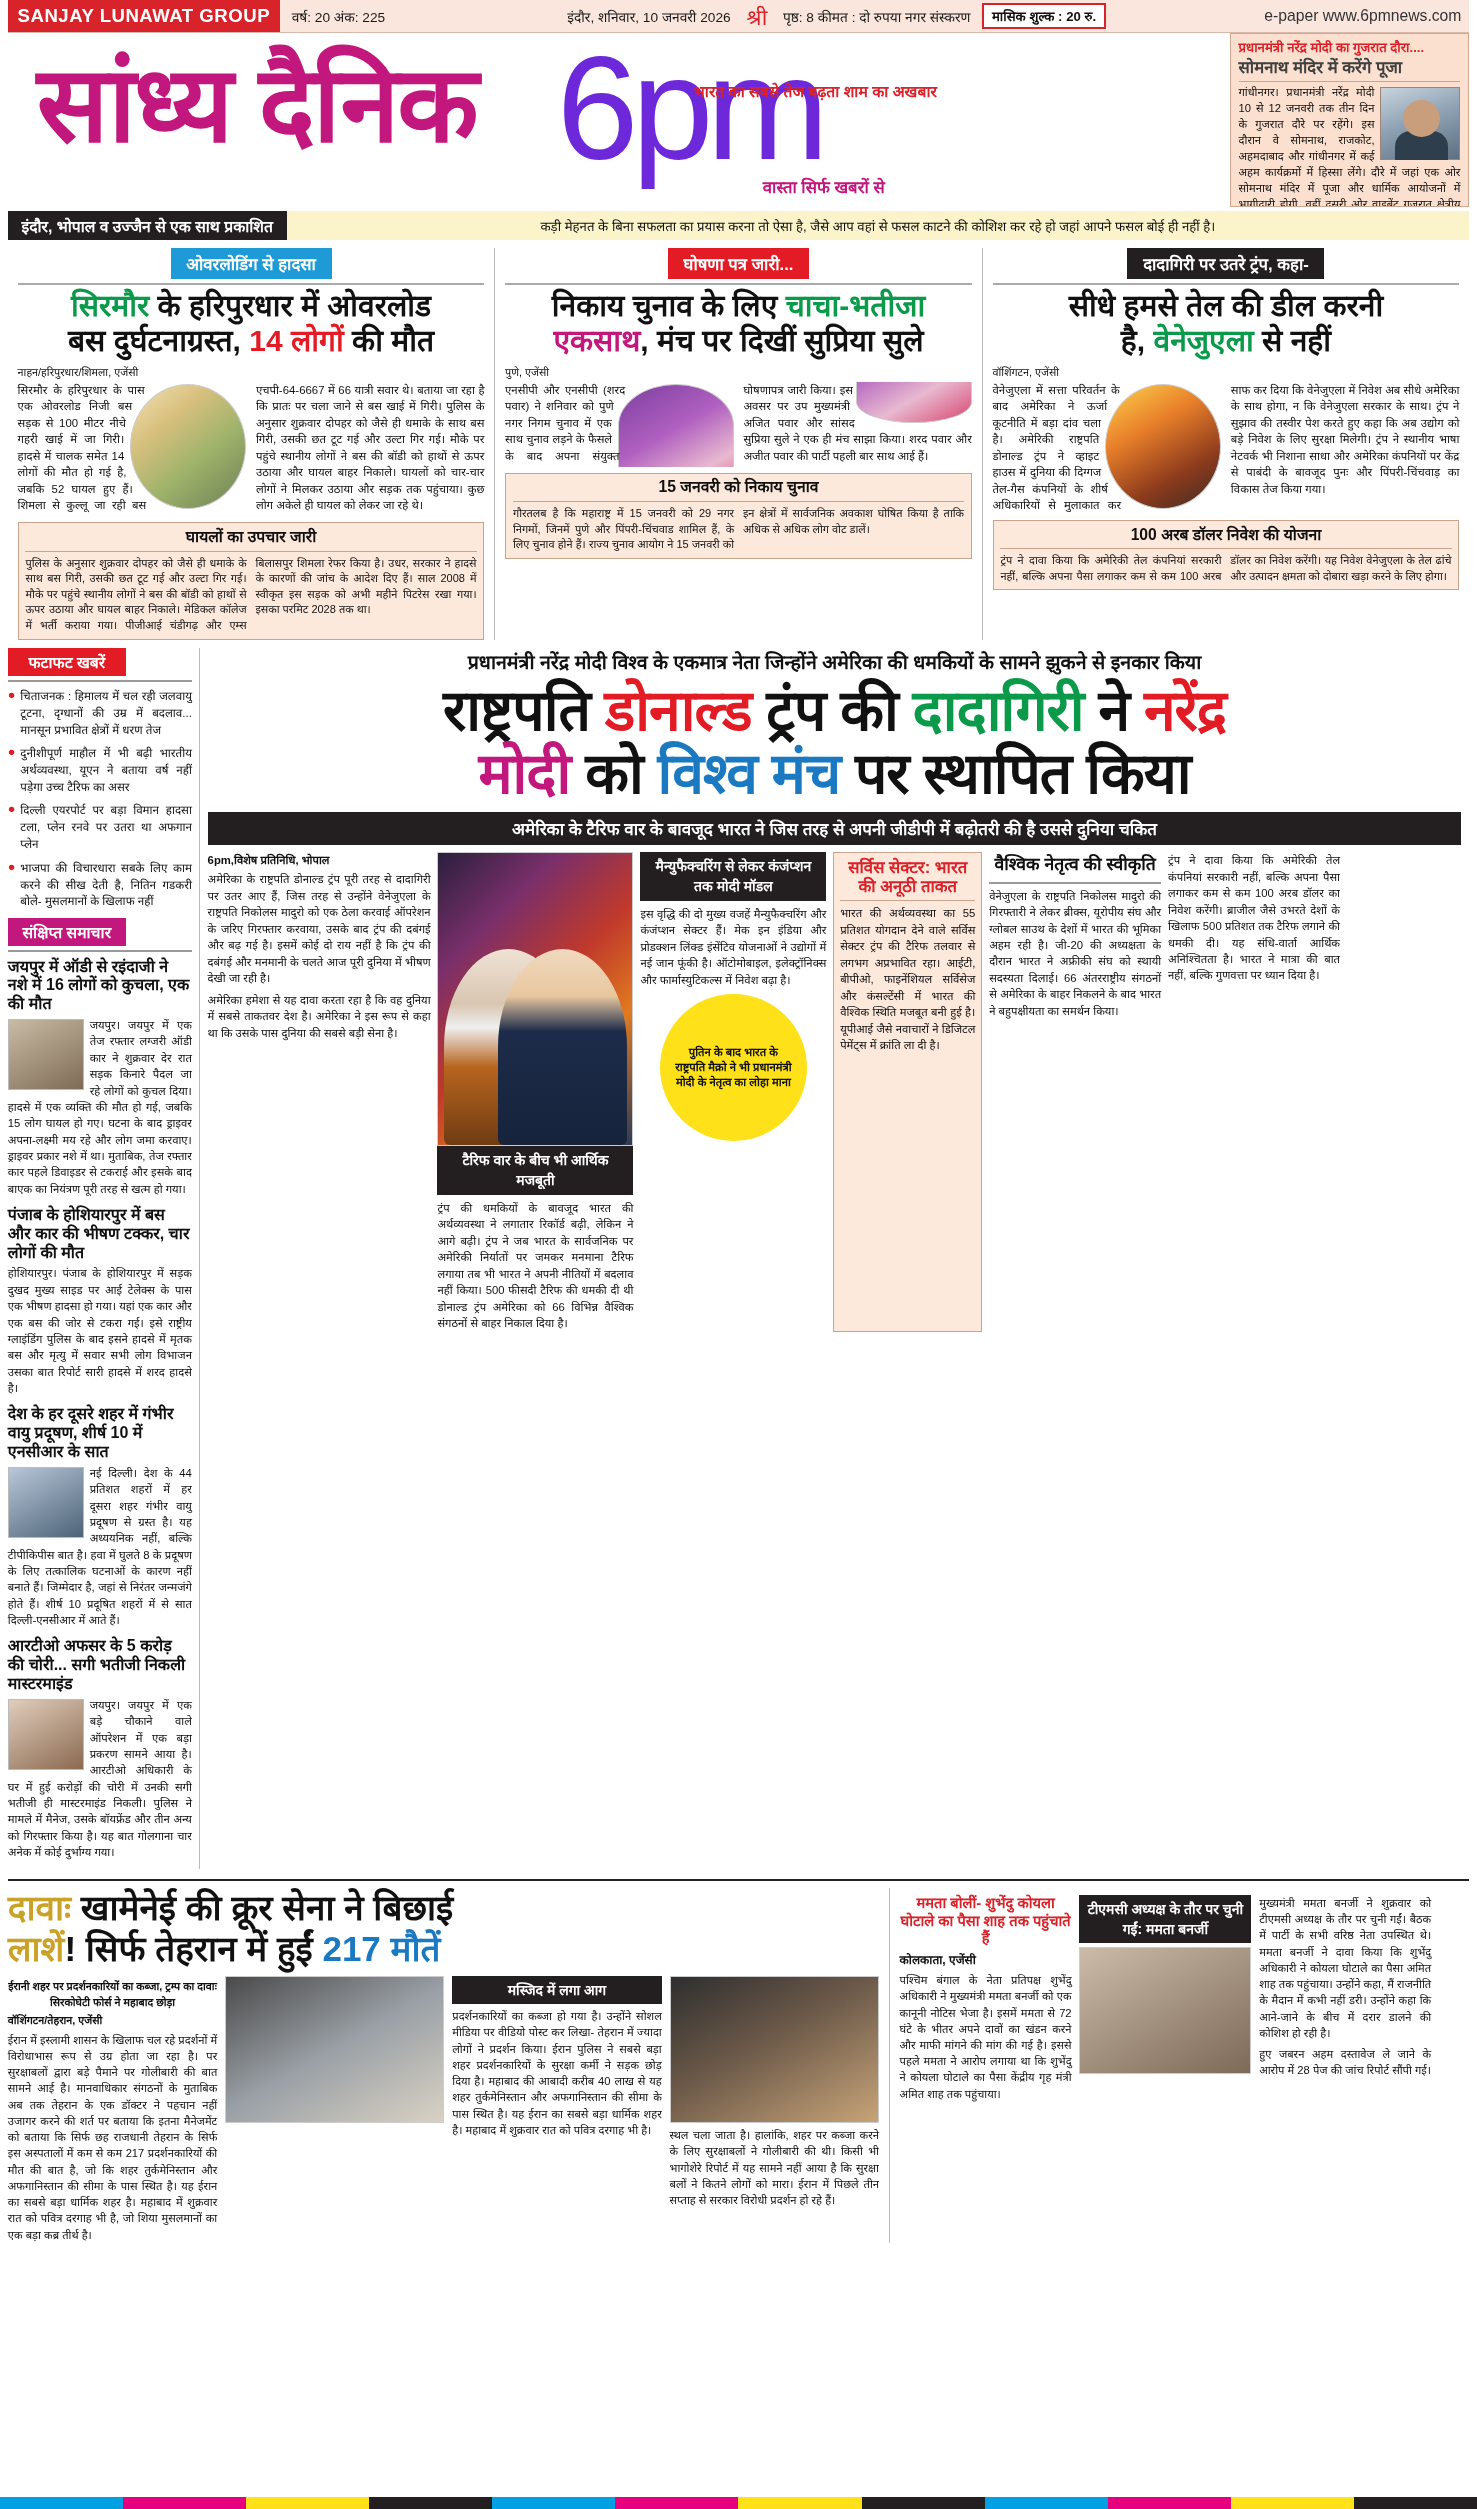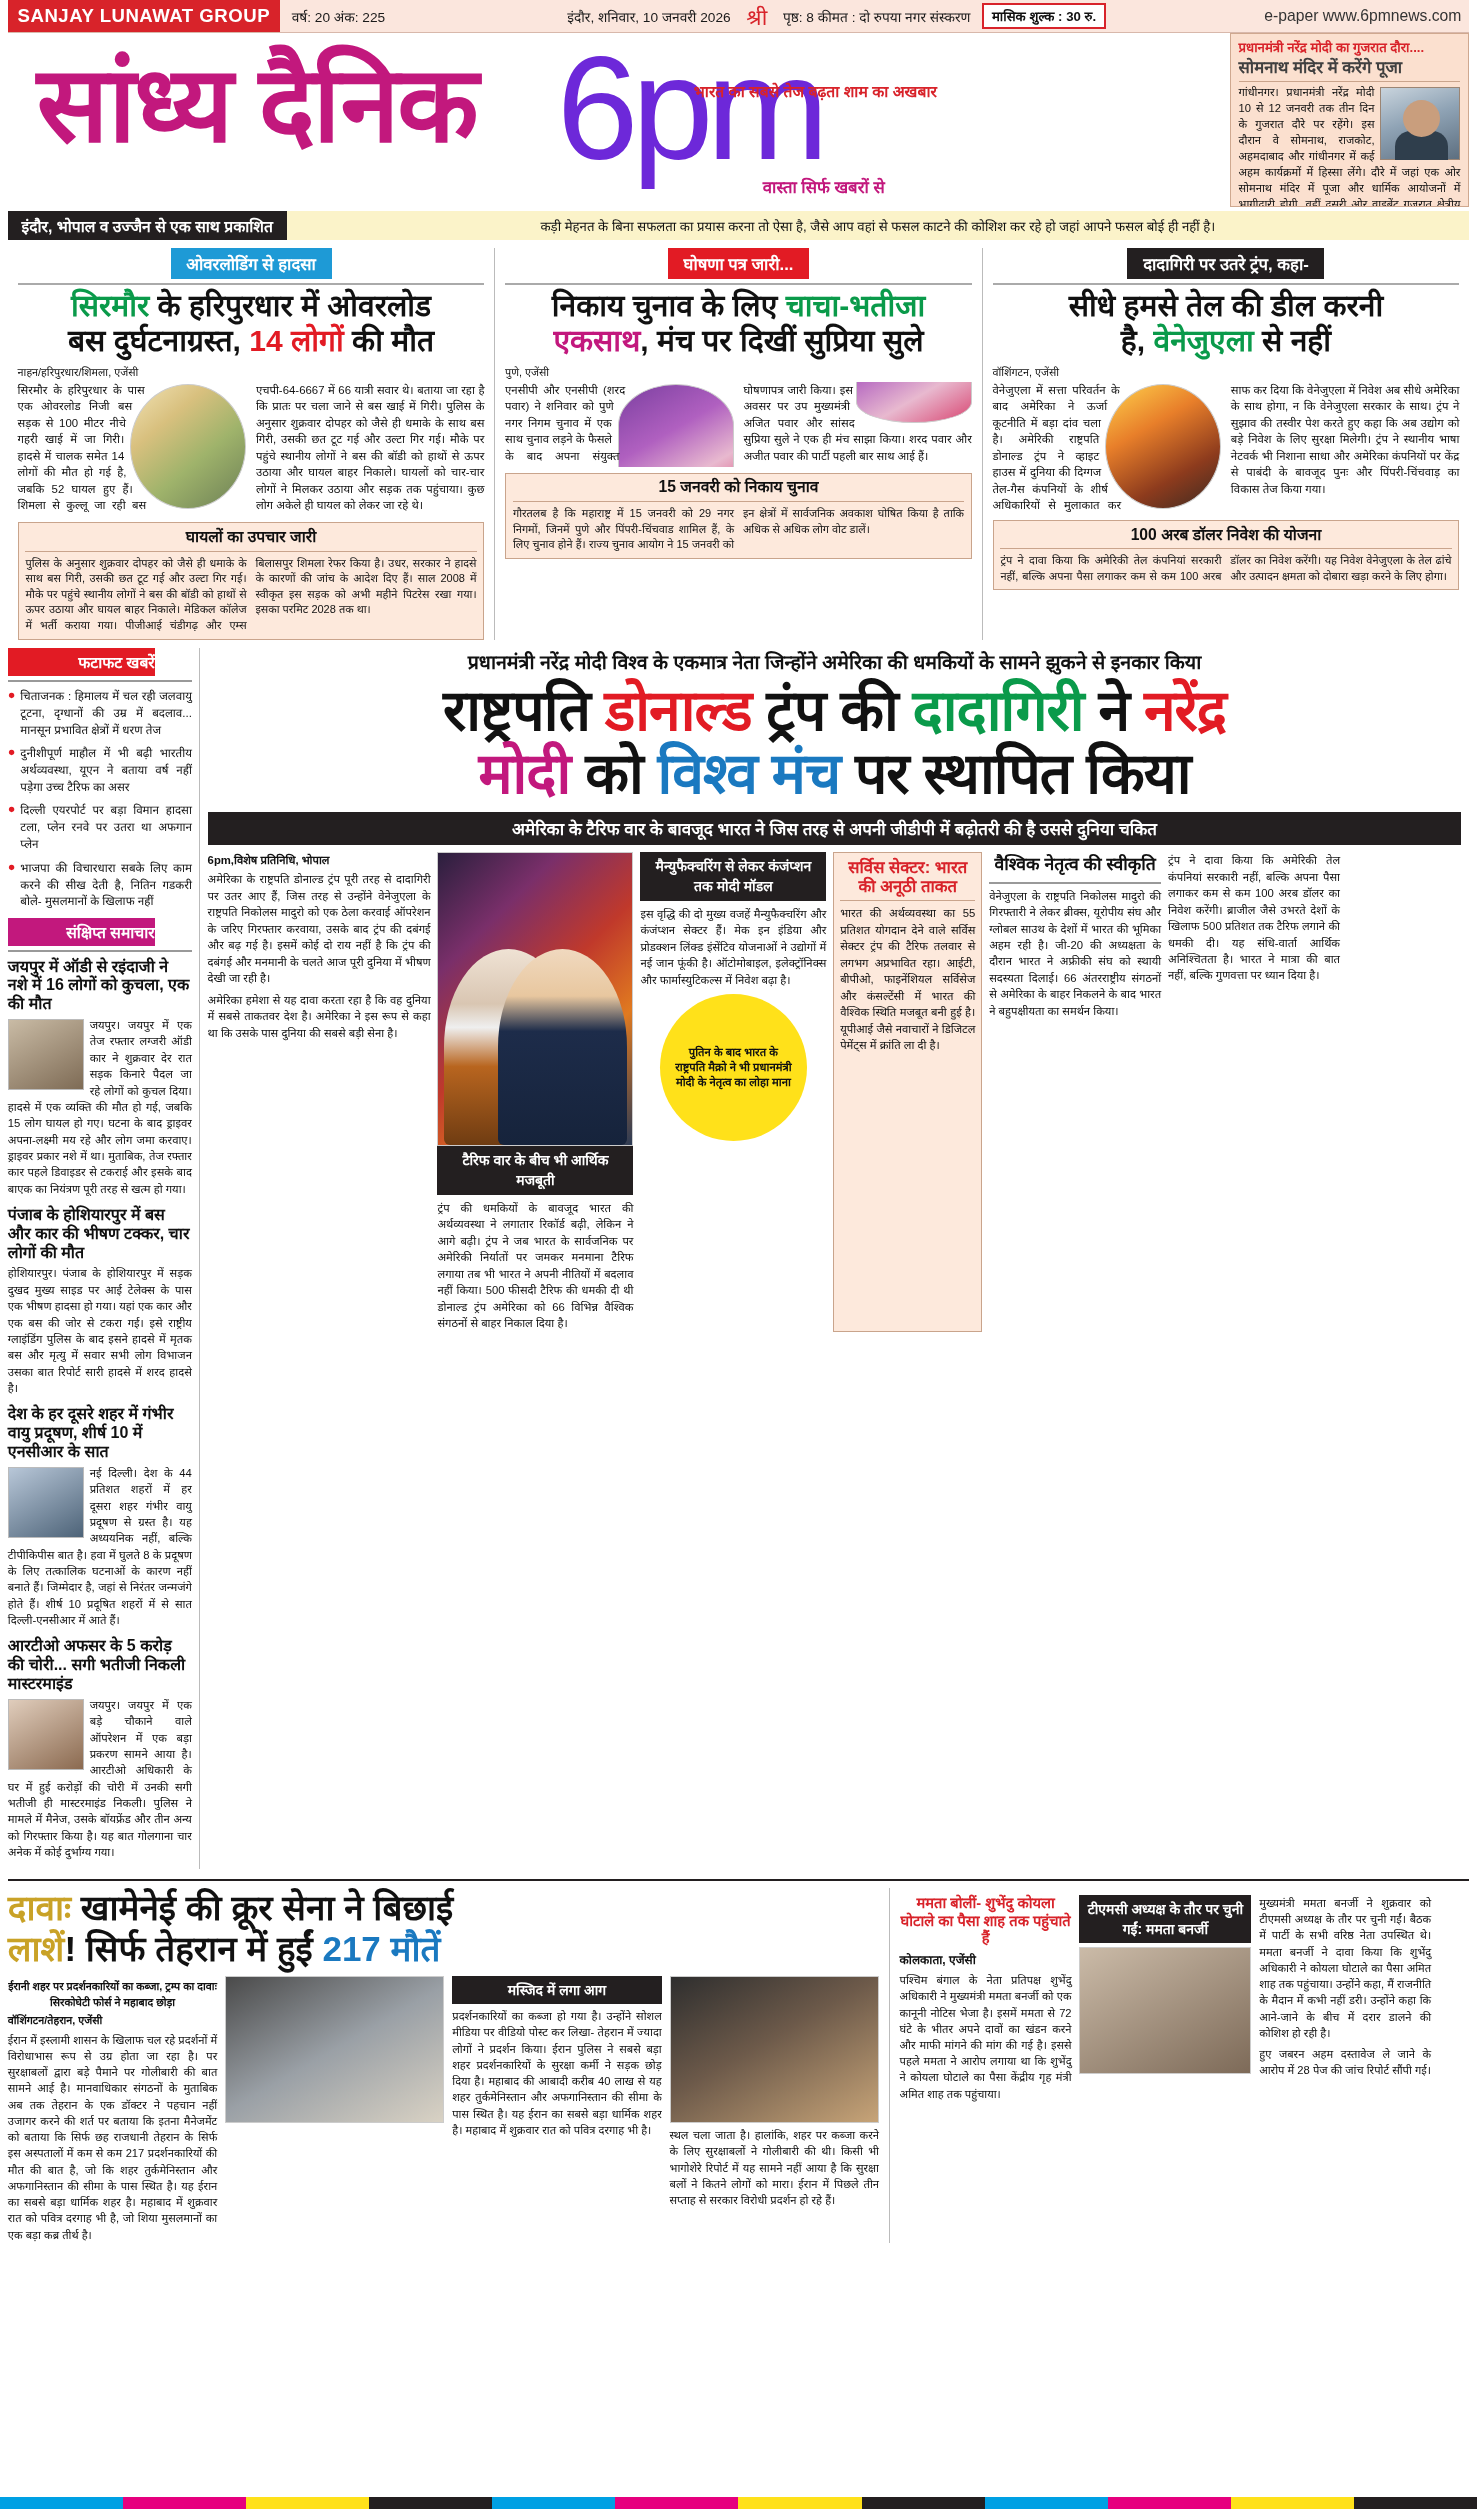--- a/index.html
+++ b/index.html
@@ -65,21 +65,21 @@
 
   
   .subbox { border:1px solid #c9a48c; background:#fde9dc; margin-top:5.9px; padding:4.9px 6.9px; }
   .subbox h4 { text-align:center; font-size:15.7px; color:#111; font-weight:bold; line-height:1.2; border-bottom:1px solid #c9a48c; padding-bottom:3.9px; margin-bottom:3.9px; }
   .subbox .cols { column-count:2; column-gap:8.8px; font-size:11px; line-height:1.42; text-align:justify; }
   .subbox.center h4 { color:#111; }
 
   
   .mainwrap { display:flex; margin-top:8.8px; }
   .leftrail { width:192px; padding-right:6.9px; border-right:1px solid #bbb; }
-  .rail-tab { background:#e21b24; color:#fff; font-weight:bold; font-size:15.7px; text-align:right; padding:2.9px 0; width:147px; }
+  .rail-tab { background:#e21b24; color:#fff; font-weight:bold; font-size:15.7px; text-align:center; padding:2.9px 0; width:118px; }
   .rail-tab.magenta { background:#c2187d; }
   .rail-hr { border-top:2px solid #999; margin:3.9px 0 5.9px; }
   .bullet { display:flex; gap:4.9px; font-size:11.6px; line-height:1.45; margin-bottom:6.9px; text-align:justify; }
   .bullet .dot { color:#e21b24; font-size:12.7px; line-height:1.2; }
   .rail-item { margin-bottom:8.8px; }
   .rail-item h5 { font-size:16px; font-weight:bold; line-height:1.18; margin-bottom:2.9px; }
   .rail-item .sub { font-size:11.3px; line-height:1.45; text-align:justify; }
   .rail-photo { width:76px; height:71px; float:left; margin:2px 5.9px 2.9px 0; border:1px solid #bbb; }
   .ph-a { background:linear-gradient(150deg,#c9bba5,#7e6b55); }
   .ph-b { background:linear-gradient(150deg,#b8c7d8,#4d6378); }
@@ -133,21 +133,21 @@
 
 <div class="page">
 
   <div class="topbar">
     <div class="brand-badge">SANJAY LUNAWAT GROUP</div>
     <div class="tb-cell">वर्ष: 20  अंक: 225</div>
     <div class="tb-sep"></div>
     <div class="tb-cell">इंदौर, शनिवार, 10 जनवरी 2026</div>
     <div class="tb-om">श्री</div>
     <div class="tb-cell">पृष्ठ: 8  कीमत : दो रुपया नगर संस्करण</div>
-    <div class="tb-red-box">मासिक शुल्क : 30 रु.</div>
+    <div class="tb-red-box">मासिक शुल्क : 20 रु.</div>
     <div class="tb-sep"></div>
     <div class="tb-epaper">e-paper www.6pmnews.com</div>
   </div>
 
   <div class="masthead">
     <div class="mh-left">
       <div class="mh-title">सांध्य दैनिक</div>
       <div class="mh-6pm">6pm</div>
       <div class="mh-tag1">भारत का सबसे तेज बढ़ता शाम का अखबार</div>
       <div class="mh-tag2">वास्ता सिर्फ खबरों से</div>

